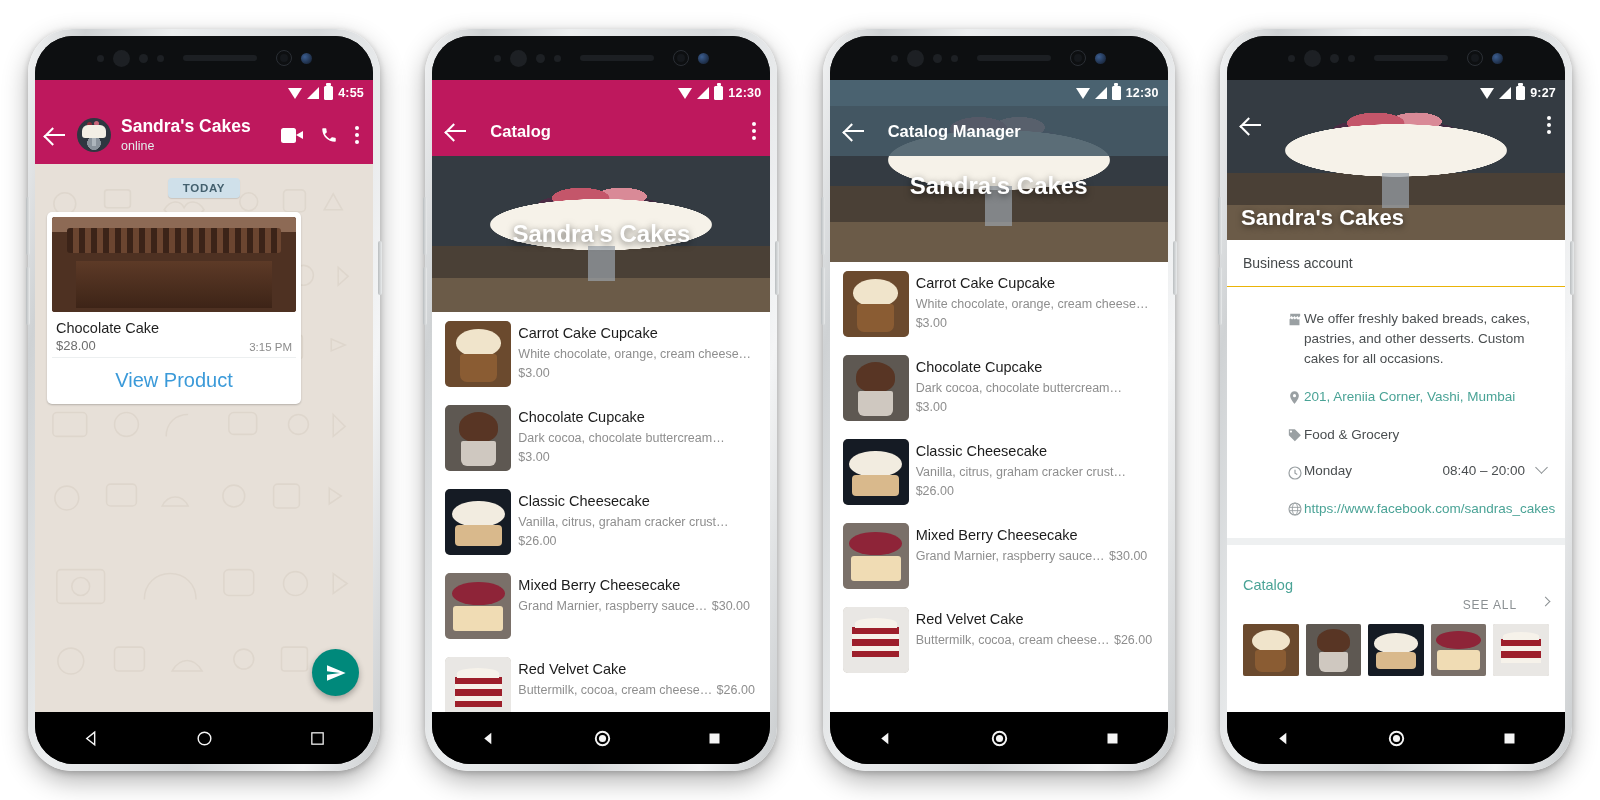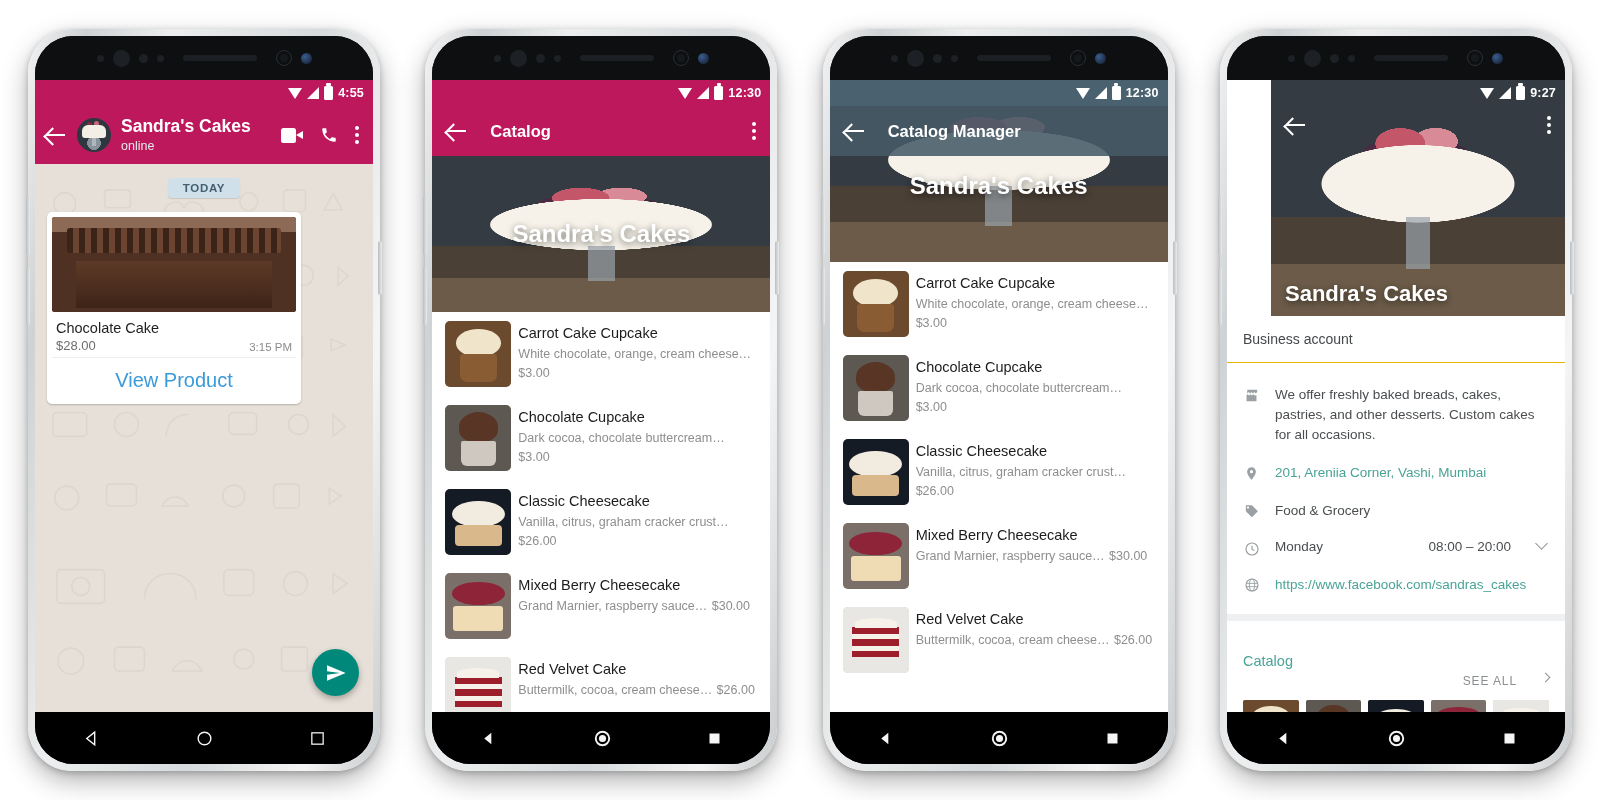--- a/index.html
+++ b/index.html
@@ -104,28 +104,28 @@
   .pinfo { flex: 1 1 auto; min-width: 0; padding-top: 3px; }
   .pname { font-size: 14.5px; color: #1c1c1c; line-height: 1.35; }
   .pdesc { font-size: 12.5px; color: #8e8e8e; line-height: 1.45; white-space: nowrap; overflow: hidden; text-overflow: ellipsis; }
   .pprice { font-size: 12.5px; color: #8e8e8e; line-height: 1.5; }
 
   
   .cat-header.glass { background: rgba(69,90,102,.88); position: absolute; top: 26px; left: 0; right: 0; z-index: 20; }
   .dark-bar { background: #4a6270; }
 
   
-  .p4-hero { position: relative; height: 236px; background: #2b3138; overflow: hidden; margin-left: 44px; }
+  .p4-hero { position: relative; height: 160px; background: #2b3138; overflow: hidden; }
   .p4-top { position: absolute; top: 0; left: 0; right: 0; z-index: 12; }
   .p4-bar { height: 38px; display: flex; align-items: center; justify-content: space-between; padding: 0 14px; }
   .p4-name { position: absolute; left: 14px; bottom: 9px; color: #fff; font-size: 22px; font-weight: bold; z-index: 12; text-shadow: 0 2px 6px rgba(0,0,0,.5); }
   .p4-body { background: #fff; height: 100%; overflow: hidden; }
   .biz-acct { padding: 15px 16px; font-size: 14px; color: #44484a; border-bottom: 1px solid #eab308; }
   .info-block { padding: 13px 0 10px; }
-  .info-row { display: flex; gap: 14px; padding: 9px 16px; align-items: flex-start; }
+  .info-row { display: flex; padding: 9px 16px; align-items: flex-start; margin-left: 43px; }
   .info-ico { width: 18px; flex: 0 0 18px; display: flex; justify-content: center; padding-top: 2px; }
   .info-txt { flex: 1 1 auto; font-size: 13.5px; color: #4a4e50; line-height: 1.48; }
   .info-txt.link { color: #4aa396; }
   .hours-row { display: flex; align-items: center; flex: 1 1 auto; justify-content: space-between; }
   .hours-day { font-size: 13.5px; color: #4a4e50; text-align: right; }
   .hours-val { font-size: 13.5px; color: #4a4e50; }
   .chev { width: 9px; height: 9px; border-right: 1.7px solid #8a8f92; border-bottom: 1.7px solid #8a8f92; transform: rotate(45deg); margin-right: 3px; margin-left: 12px; }
   .sep { height: 7px; background: #eef0f1; }
   .cat-sec { padding: 13px 16px 0; }
   .cat-sec-hd { display: flex; align-items: center; justify-content: space-between; }
@@ -586,21 +586,21 @@
             </div>
             <div class="info-row">
               <span class="info-ico">
                 <svg width="16" height="16" viewBox="0 0 24 24">
                     <circle cx="12" cy="12" r="9" fill="none" stroke="#9aa0a3" stroke-width="1.8"></circle>
                     <path d="M12 7v5.4l3.4 2" fill="none" stroke="#9aa0a3" stroke-width="1.8"></path>
                   </svg>
               </span>
               <span class="hours-row">
                 <span class="hours-day">Monday</span>
-                <span class="hours-val">08:00 – 20:00</span>
+                <span class="hours-val">08:40 – 20:00</span>
               </span>
               <span class="chev"></span>
             </div>
             <div class="info-row">
               <span class="info-ico">
                 <svg width="16" height="16" viewBox="0 0 24 24">
                     <circle cx="12" cy="12" r="9" fill="none" stroke="#9aa0a3" stroke-width="1.7"></circle>
                     <ellipse cx="12" cy="12" rx="4" ry="9" fill="none" stroke="#9aa0a3" stroke-width="1.4"></ellipse>
                     <path d="M3.4 9.5h17.2M3.4 14.5h17.2" stroke="#9aa0a3" stroke-width="1.4" fill="none"></path>
                   </svg>

